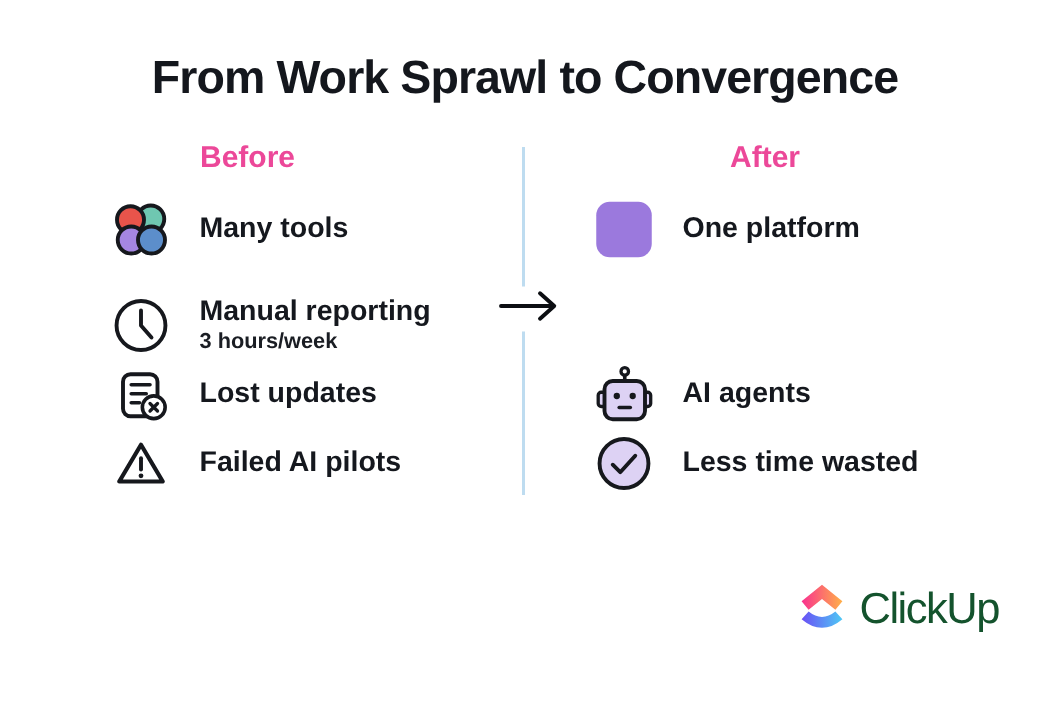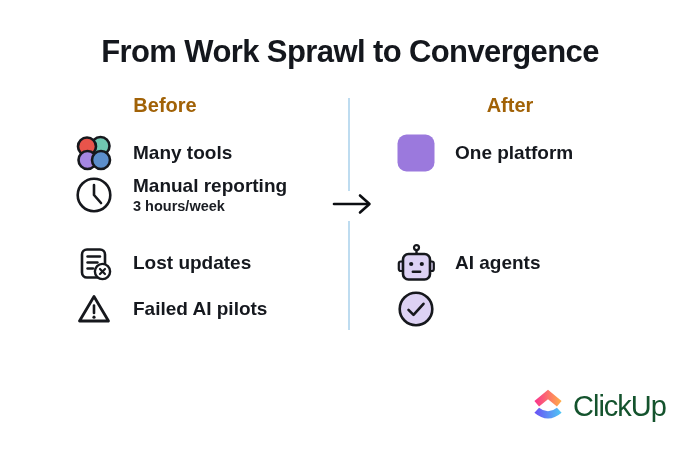--- a/index.html
+++ b/index.html
@@ -5,32 +5,32 @@
   html,body{margin:0;padding:0;background:#fff;}
   .canvas{
     position:relative;width:700px;height:457px;background:#ffffff;overflow:hidden;
     font-family:"Liberation Sans", sans-serif;color:#15181e;
   }
   .title{
     position:absolute;top:34px;left:0;width:700px;text-align:center;
     font-size:31px;font-weight:700;letter-spacing:-0.6px;color:#14171d;
   }
   .col-header{
-    position:absolute;top:94px;font-size:20px;font-weight:700;text-align:center;color:#a16207;
+    position:absolute;top:94px;font-size:20px;font-weight:700;text-align:center;color:#ec4899;
   }
   .col-header.before{left:0;width:330px;}
   .col-header.after{left:350px;width:320px;}
   .divider-seg{position:absolute;left:348px;width:2px;background:#bedcf0;}
   .seg-top{top:98px;height:93px;}
   .seg-bottom{top:221px;height:109px;}
   .arrow{position:absolute;left:332px;top:192px;width:42px;height:24px;}
   .row{position:absolute;display:flex;align-items:center;gap:19px;height:40px;}
   .row.left{left:74px;}
   .row.right{left:396px;}
-  .r1{top:133px;} .r2{top:175px;} .r3{top:243px;} .r4{top:289px;}
+  .r1{top:133px;} .r2{top:197px;} .r3{top:243px;} .r4{top:289px;}
   .icon{width:40px;height:40px;flex:0 0 40px;display:block;}
   .icon svg{display:block;width:40px;height:40px;}
   .txt{display:flex;flex-direction:column;justify-content:center;}
   .label{font-size:19px;font-weight:700;color:#15181e;line-height:1.2;white-space:nowrap;}
   .sublabel{font-size:14.5px;font-weight:700;color:#1a1d23;line-height:1.25;white-space:nowrap;}
   .logo{position:absolute;left:531px;top:387px;display:flex;align-items:center;gap:8px;}
   .logo-mark{width:34px;height:38px;display:block;}
   .logo-text{font-size:29px;font-weight:400;letter-spacing:-1px;color:#14532d;}
 </style>
 </head>
@@ -146,20 +146,23 @@
       </div>
   </div>
 
   <div class="row right r4">
     <span class="icon">
       <svg viewBox="0 0 40 40">
         <circle cx="20" cy="20" r="16.3" fill="#ddd2f4" stroke="#16181d" stroke-width="2.6"></circle>
         <polyline points="12.5,20.8 17.5,25.8 27.5,14.8" fill="none" stroke="#16181d" stroke-width="2.6" stroke-linecap="round" stroke-linejoin="round"></polyline>
       </svg>
     </span>
+    <div class="txt">
+        <div class="label">Less time wasted</div>
+      </div>
   </div>
 
   <div class="logo">
     <svg class="logo-mark" viewBox="0 0 40 44">
       <defs>
         <linearGradient id="cuTop" x1="0" y1="0" x2="1" y2="0">
           <stop offset="0" stop-color="#f9318f"></stop>
             <stop offset="1" stop-color="#ffb048"></stop>
         </linearGradient>
         <linearGradient id="cuBot" x1="0" y1="0" x2="1" y2="0">

